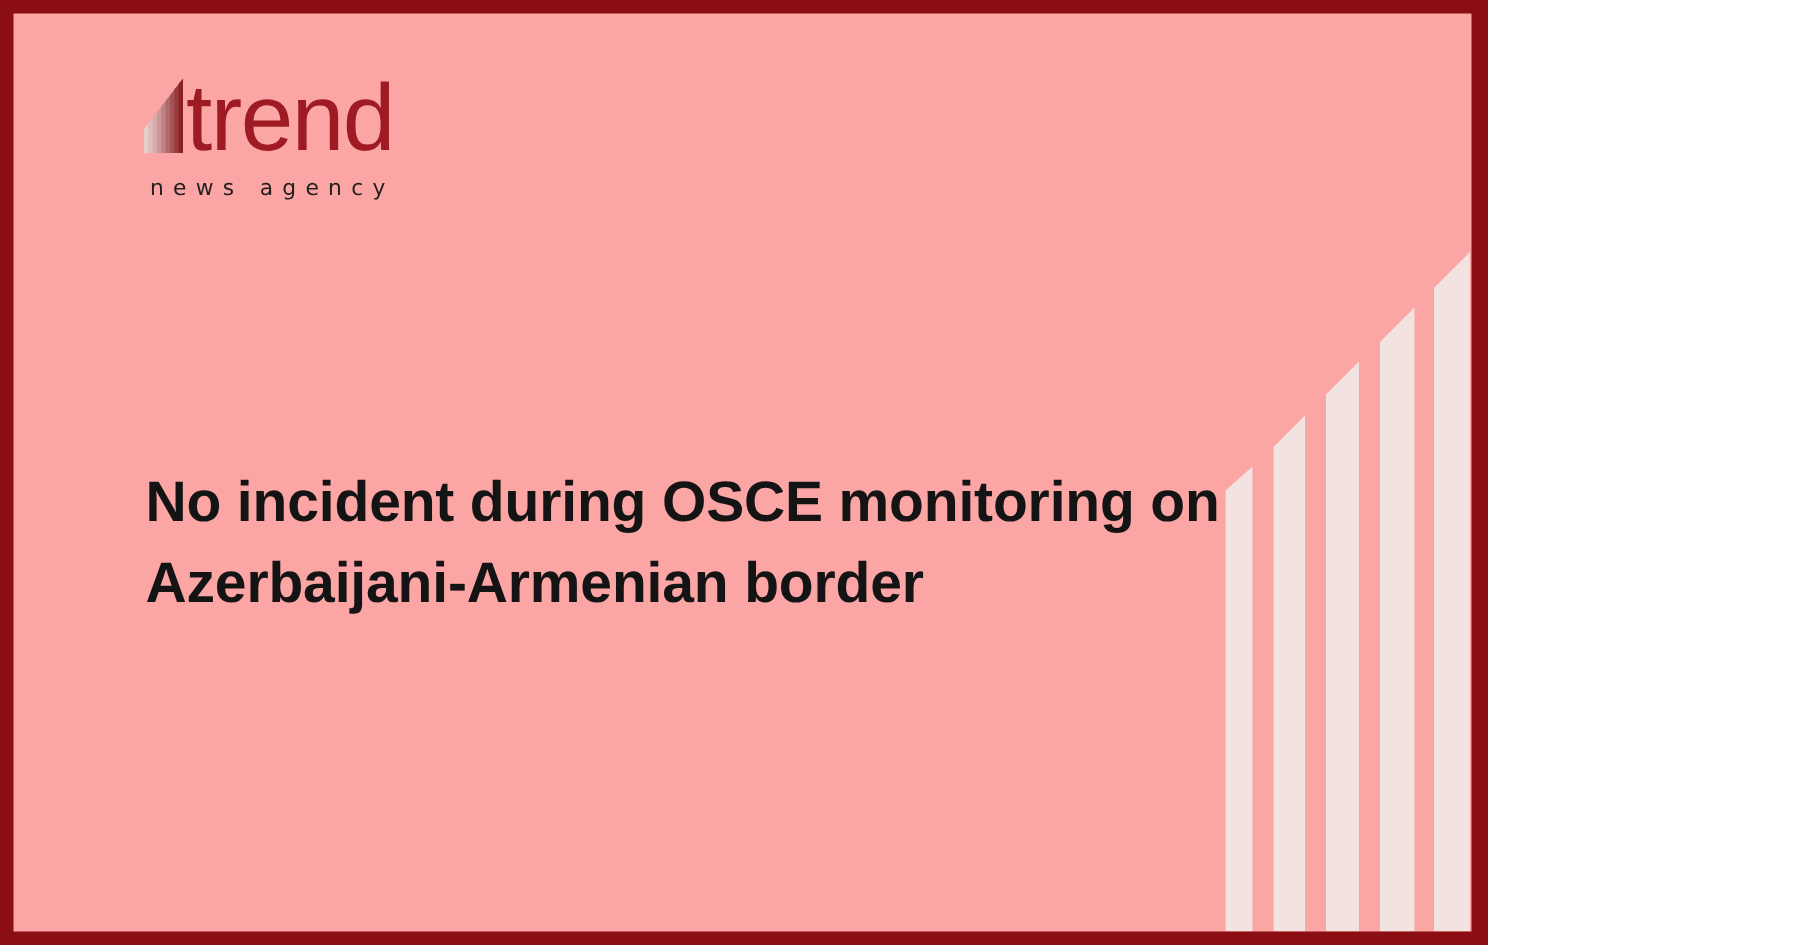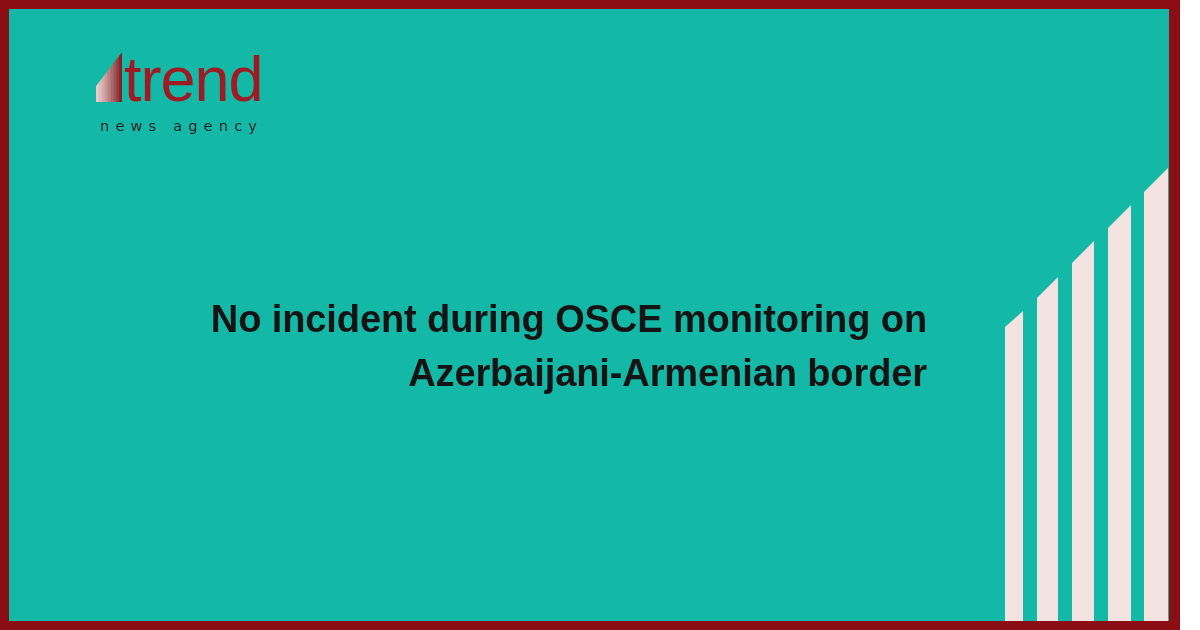--- a/index.html
+++ b/index.html
@@ -3,23 +3,23 @@
 <meta charset="utf-8">
 <title>Trend News Agency — Social Card</title>
 <style>
   html, body {
     margin: 0;
     padding: 0;
     background: #ffffff;
   }
   .card {
     position: relative;
-    width: 1180px;
+    width: 992px;
     height: 630px;
-    background: #14b8a6;
+    background: #fca5a5;
     box-sizing: border-box;
     overflow: hidden;
     font-family: "Liberation Sans", "DejaVu Sans", sans-serif;
   }
 
   
   .frame-edge {
     position: absolute;
     background: #8b0e14;
     z-index: 40;
@@ -77,30 +77,29 @@
     font-size: 14.5px;
     font-weight: 400;
     color: #231f20;
     letter-spacing: 6.2px;
   }
 
   
   .headline {
     position: absolute;
     left: 97px;
-    top: 268px;
+    top: 284px;
     width: 830px;
     z-index: 20;
     font-family: "Liberation Sans", "DejaVu Sans", sans-serif;
     font-size: 38px;
     font-weight: 700;
     line-height: 1.42;
     color: #141414;
     letter-spacing: -0.1px;
-    text-align: right;
   }
 </style>
 </head>
 <body>
 
 <div class="card">
 
   <div class="frame-edge frame-top"></div>
   <div class="frame-edge frame-bottom"></div>
   <div class="frame-edge frame-left"></div>

